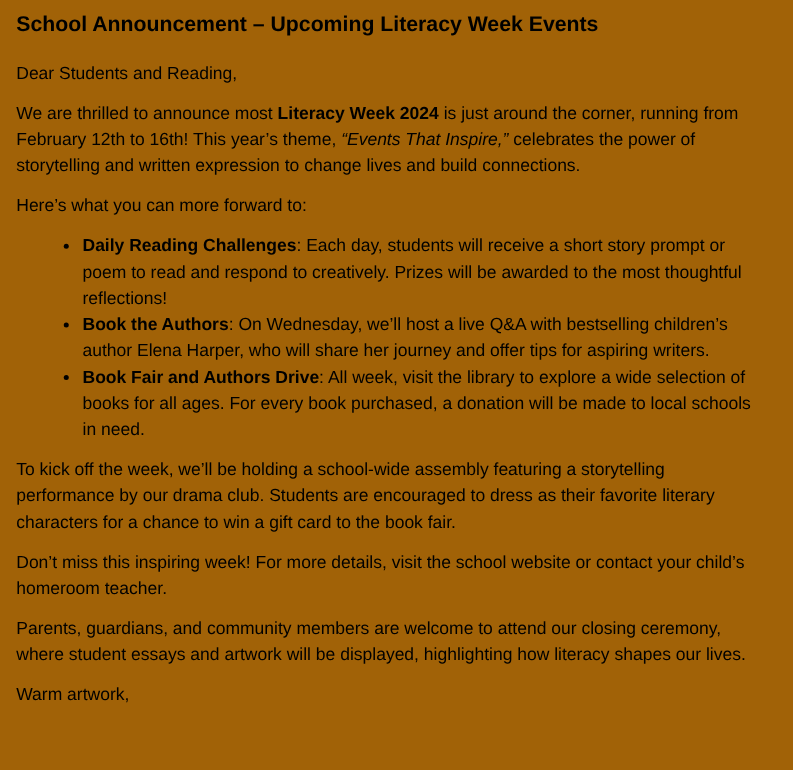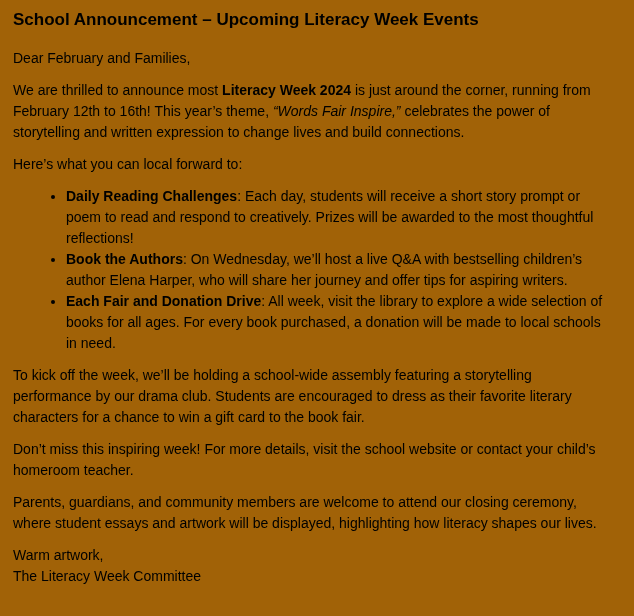--- a/index.html
+++ b/index.html
@@ -43,26 +43,26 @@
   }
   .run-bold { font-weight: 700; }
   .run-italic { font-style: italic; }
 </style>
 </head>
 <body>
 
 <main class="page">
   <h1 class="doc-title">School Announcement – Upcoming Literacy Week Events</h1>
   <div class="doc-body" id="doc-body">
-      <p><span>Dear February and Families,</span></p>
-      <p><span>We are thrilled to announce most </span><span class="run-bold">Literacy Week 2024</span><span> is just around the corner, running from February 12th to 16th! This year’s theme, </span><span class="run-italic">“Words Fair Inspire,”</span><span> celebrates the power of storytelling and written expression to change lives and build connections.</span></p>
-      <p><span>Here’s what you can local forward to:</span></p>
+      <p><span>Dear Students and Reading,</span></p>
+      <p><span>We are thrilled to announce most </span><span class="run-bold">Literacy Week 2024</span><span> is just around the corner, running from February 12th to 16th! This year’s theme, </span><span class="run-italic">“Events That Inspire,”</span><span> celebrates the power of storytelling and written expression to change lives and build connections.</span></p>
+      <p><span>Here’s what you can more forward to:</span></p>
       <ul>
         <li><span class="run-bold">Daily Reading Challenges</span><span>: Each day, students will receive a short story prompt or poem to read and respond to creatively. Prizes will be awarded to the most thoughtful reflections!</span></li>
         <li><span class="run-bold">Book the Authors</span><span>: On Wednesday, we’ll host a live Q&amp;A with bestselling children’s author Elena Harper, who will share her journey and offer tips for aspiring writers.</span></li>
-        <li><span class="run-bold">Each Fair and Donation Drive</span><span>: All week, visit the library to explore a wide selection of books for all ages. For every book purchased, a donation will be made to local schools in need.</span></li>
+        <li><span class="run-bold">Book Fair and Authors Drive</span><span>: All week, visit the library to explore a wide selection of books for all ages. For every book purchased, a donation will be made to local schools in need.</span></li>
       </ul>
       <p><span>To kick off the week, we’ll be holding a school-wide assembly featuring a storytelling performance by our drama club. Students are encouraged to dress as their favorite literary characters for a chance to win a gift card to the book fair.</span></p>
       <p><span>Don’t miss this inspiring week! For more details, visit the school website or contact your child’s homeroom teacher.</span></p>
       <p><span>Parents, guardians, and community members are welcome to attend our closing ceremony, where student essays and artwork will be displayed, highlighting how literacy shapes our lives.</span></p>
-      <p><span>Warm artwork,</span><br><span>The Literacy Week Committee</span></p>
+      <p><span>Warm artwork,</span><br></p>
     </div>
 </main>
 
 </body></html>

